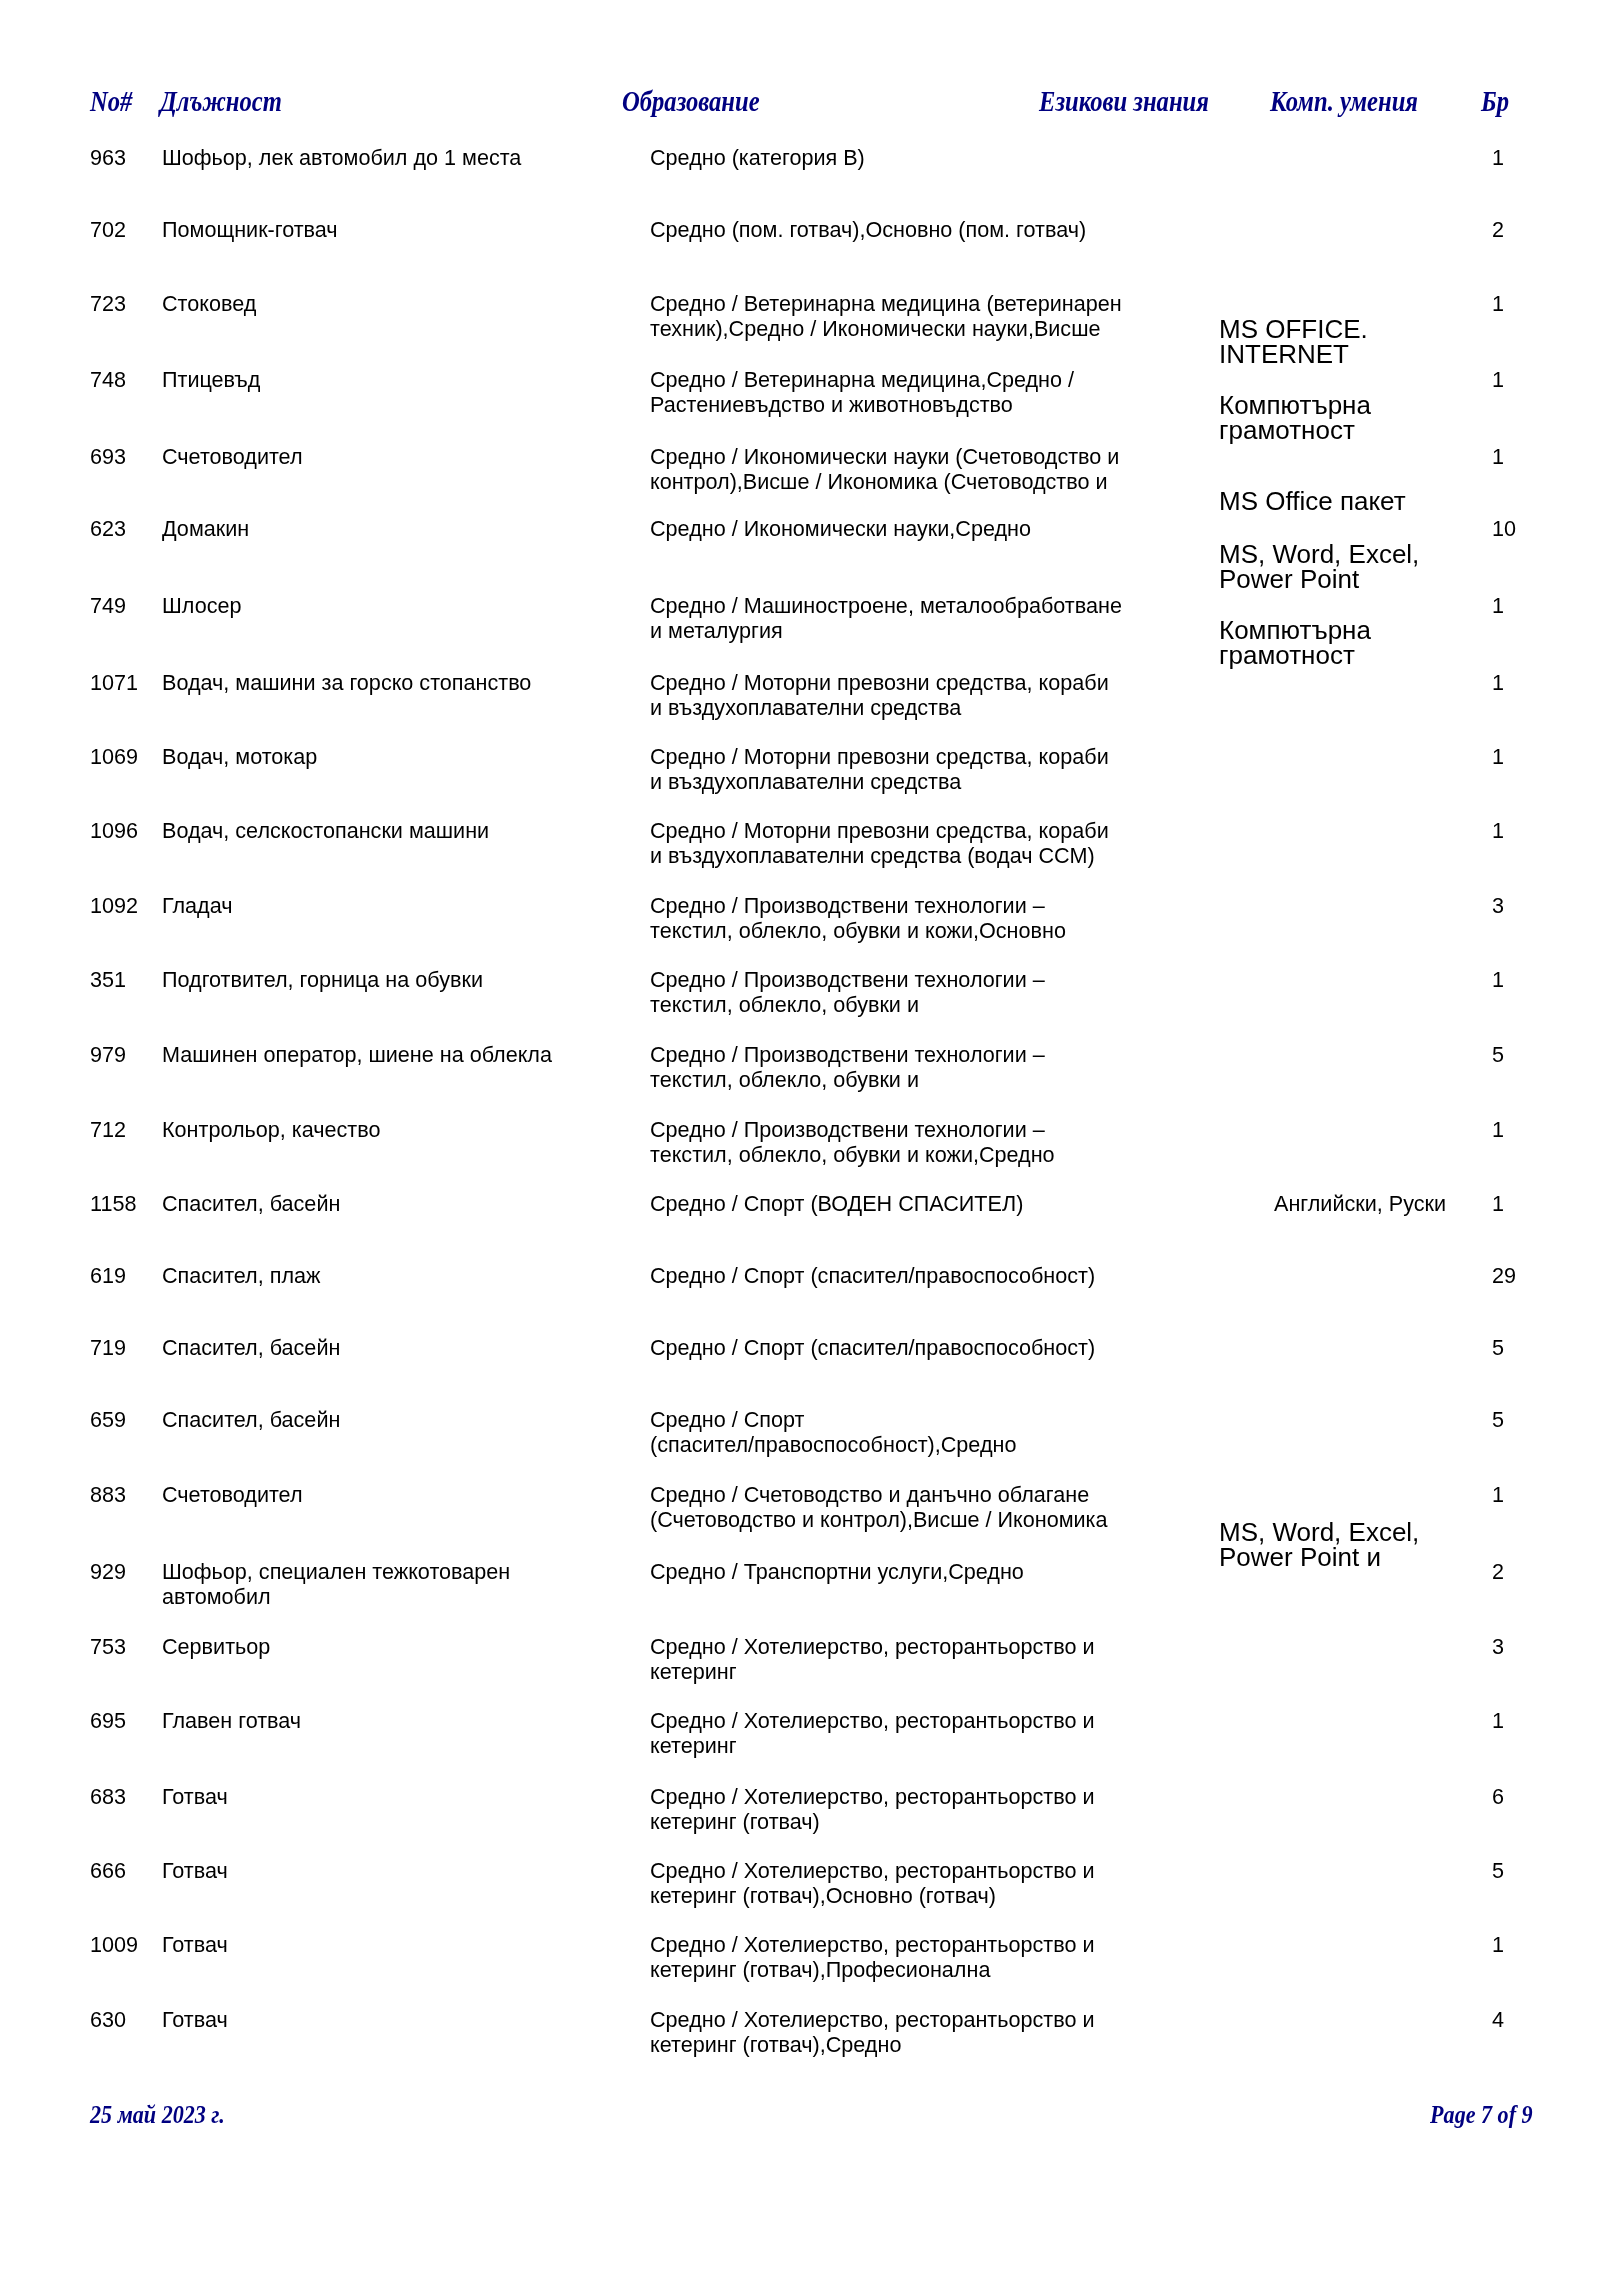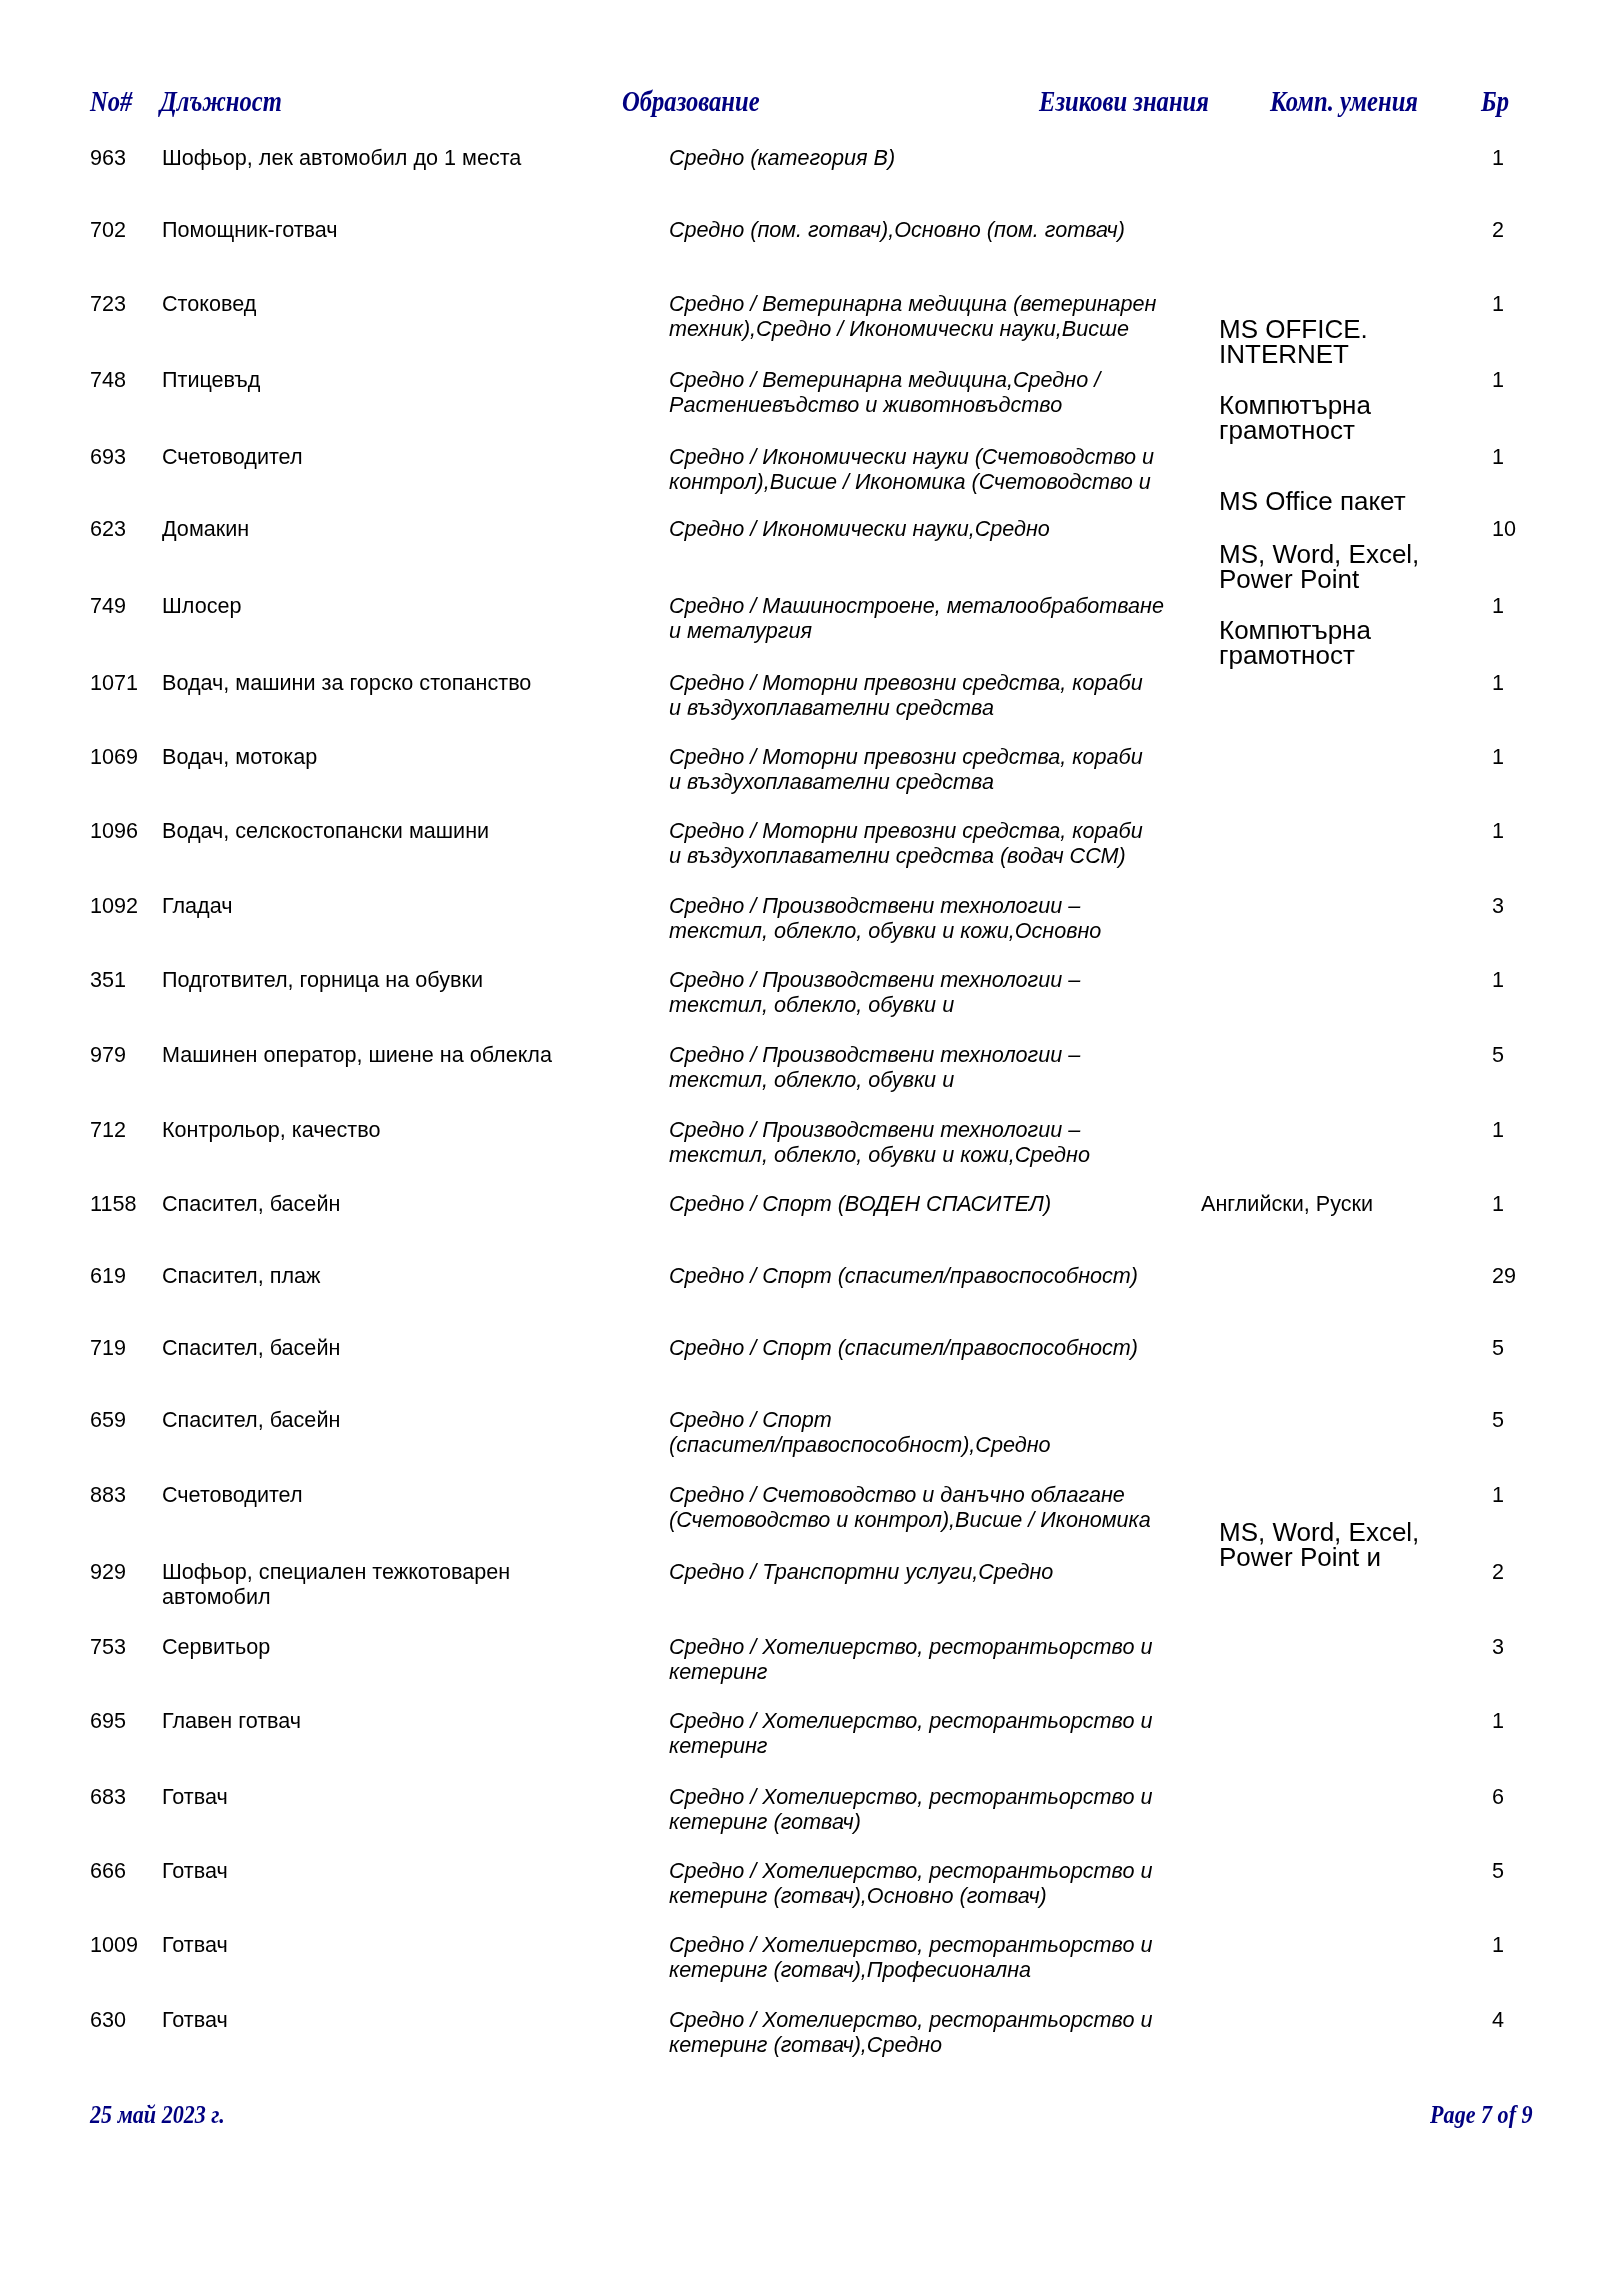--- a/index.html
+++ b/index.html
@@ -5,22 +5,22 @@
   html, body { margin: 0; padding: 0; background: #ffffff; }
   body { width: 1623px; height: 2295px; position: relative; overflow: hidden;
          font-family: "Liberation Sans", sans-serif; color: #000; }
   .hdr { position: absolute; top: 84px; font-family: "Liberation Serif", serif;
          font-style: italic; font-weight: bold; color: #000080; font-size: 30px;
          transform: scaleX(0.82); transform-origin: left top; white-space: nowrap; }
   .row { position: absolute; left: 0; width: 1623px; font-size: 21.6px; line-height: 25px; }
   .cell { position: absolute; top: 0; white-space: pre-line; }
   .c-id { left: 90px; }
   .c-pos { left: 162px; width: 458px; }
-  .c-edu { left: 669px; width: 497px; font-style: italic; }
-  .c-lang { left: 1201px; width: 196px; }
+  .c-edu { left: 650px; width: 497px; }
+  .c-lang { left: 1274px; width: 196px; }
   .c-count { left: 1492px; }
   .skill { position: absolute; left: 1219px; font-size: 26px; line-height: 25px; white-space: pre-line; }
   .footer { position: absolute; top: 2100px; font-family: "Liberation Serif", serif;
             font-style: italic; font-weight: bold; color: #000080; font-size: 26px;
             transform: scaleX(0.85); white-space: nowrap; }
 </style>
 </head>
 <body>
 
 <div>

